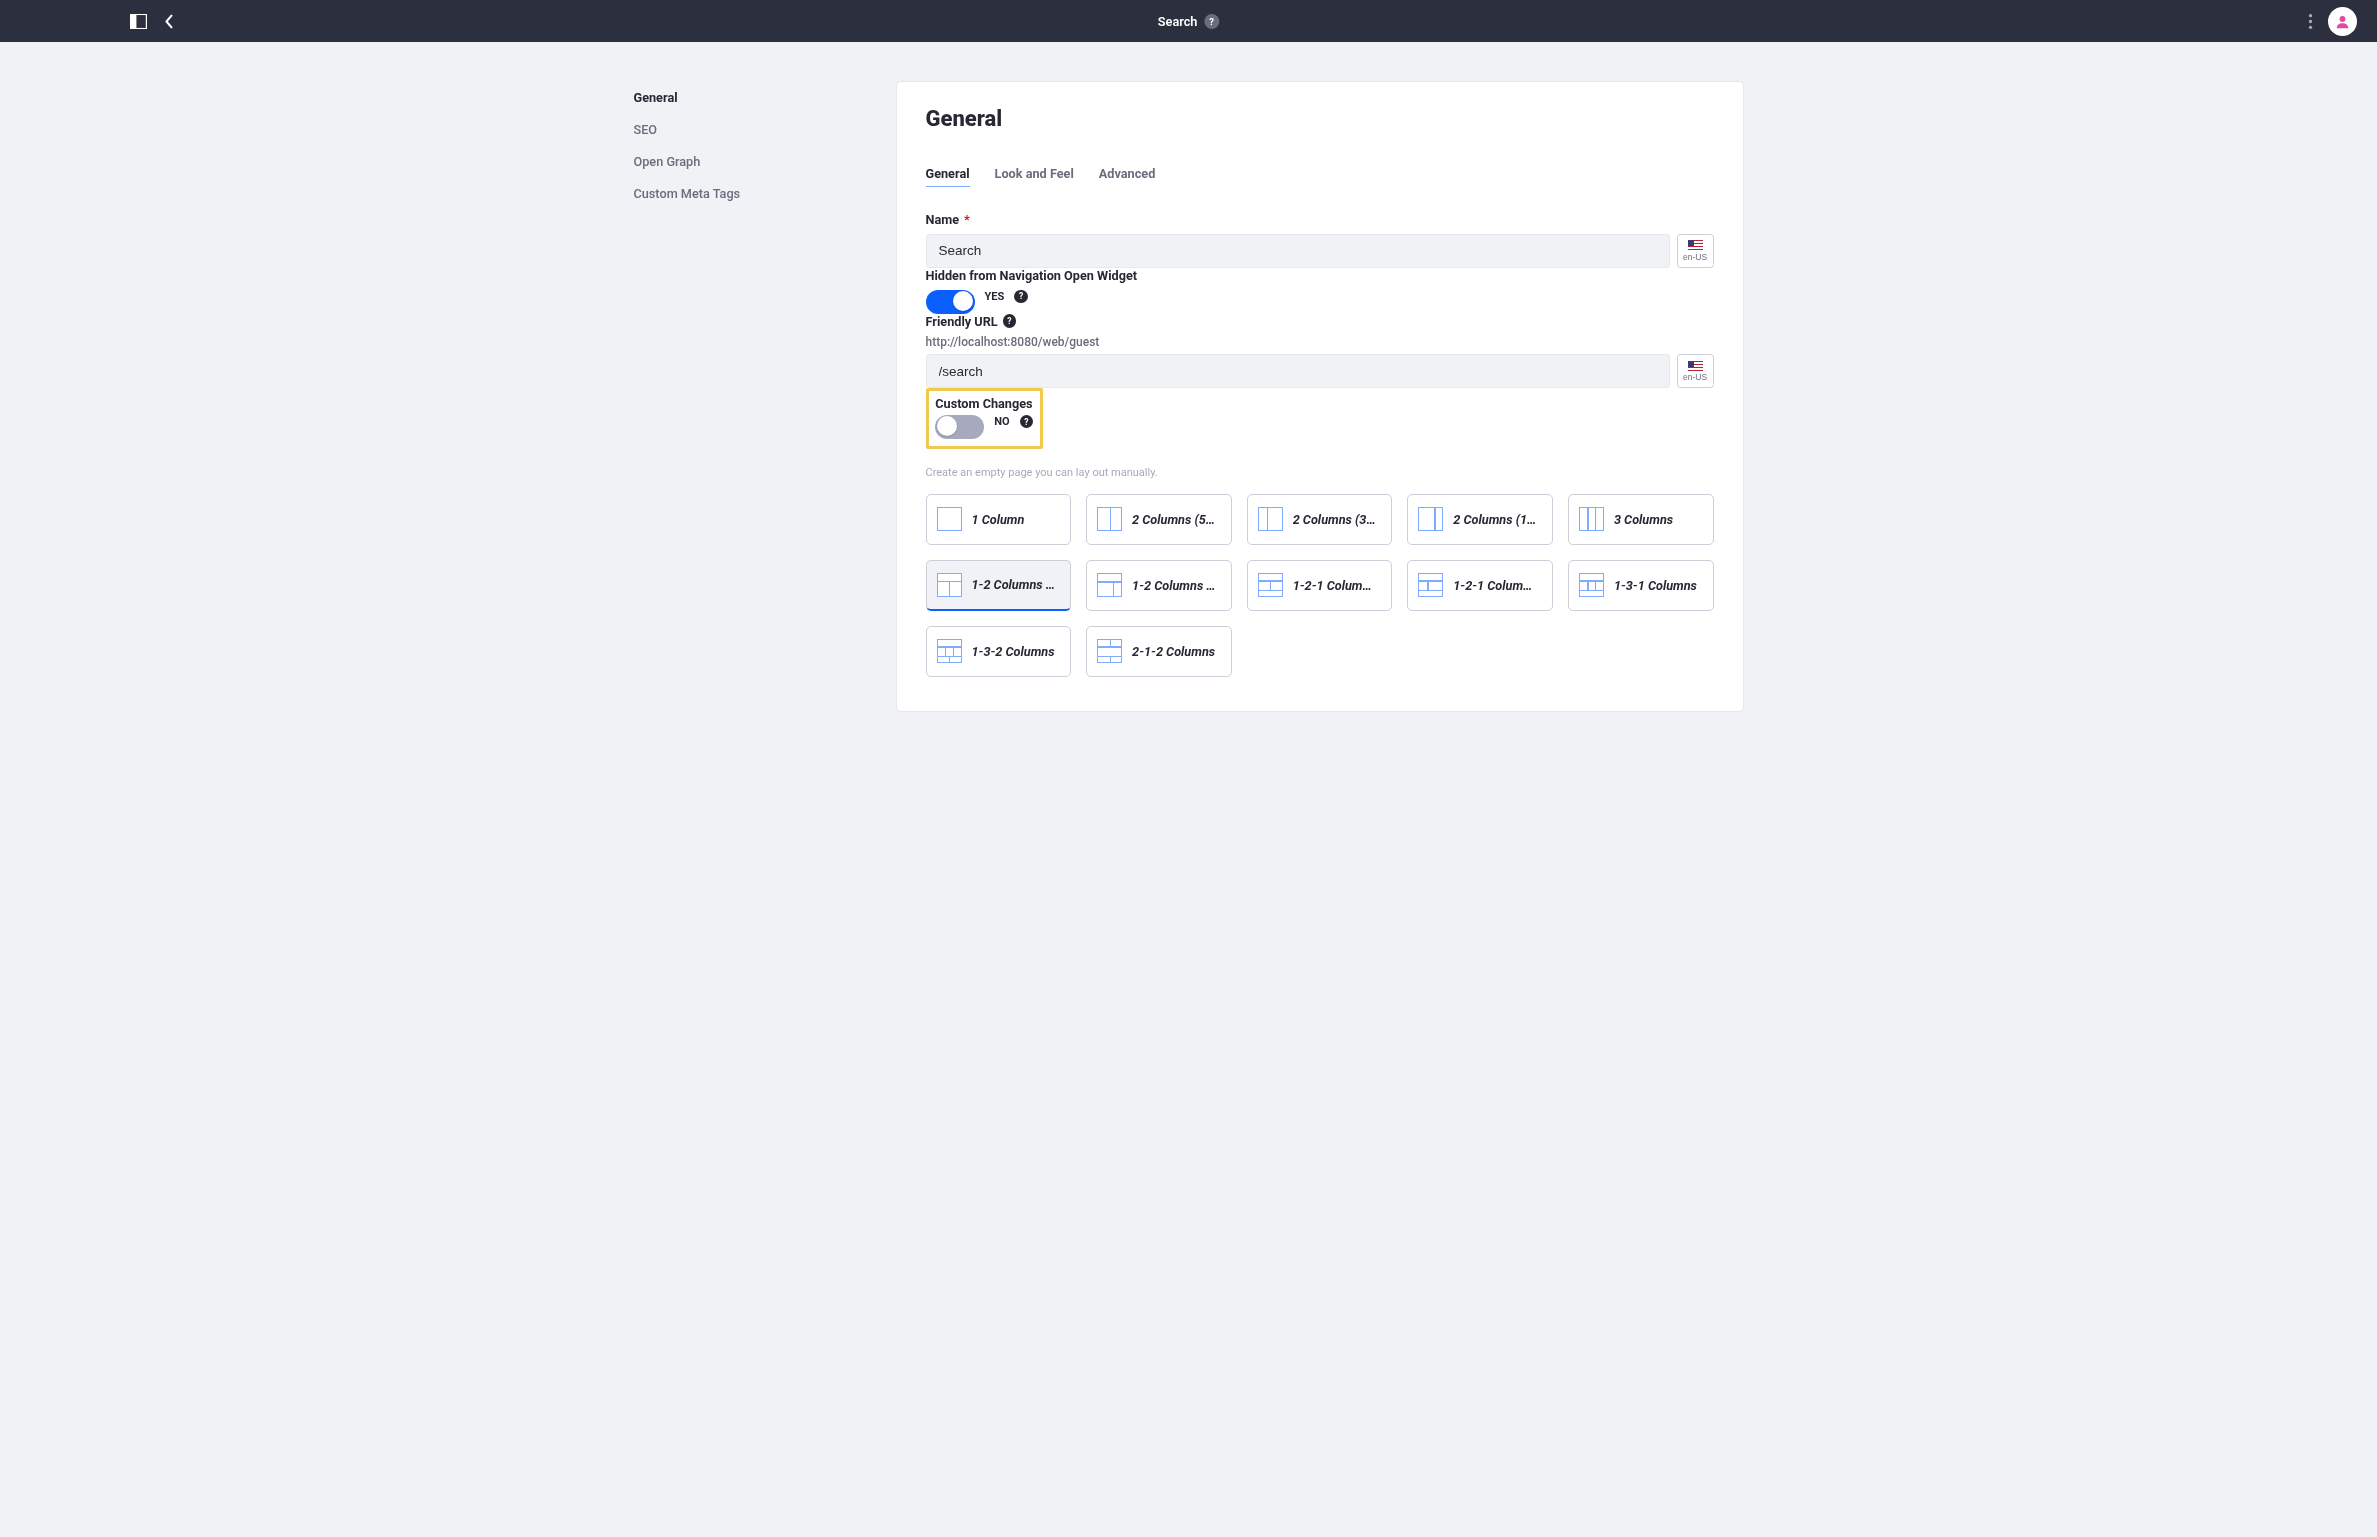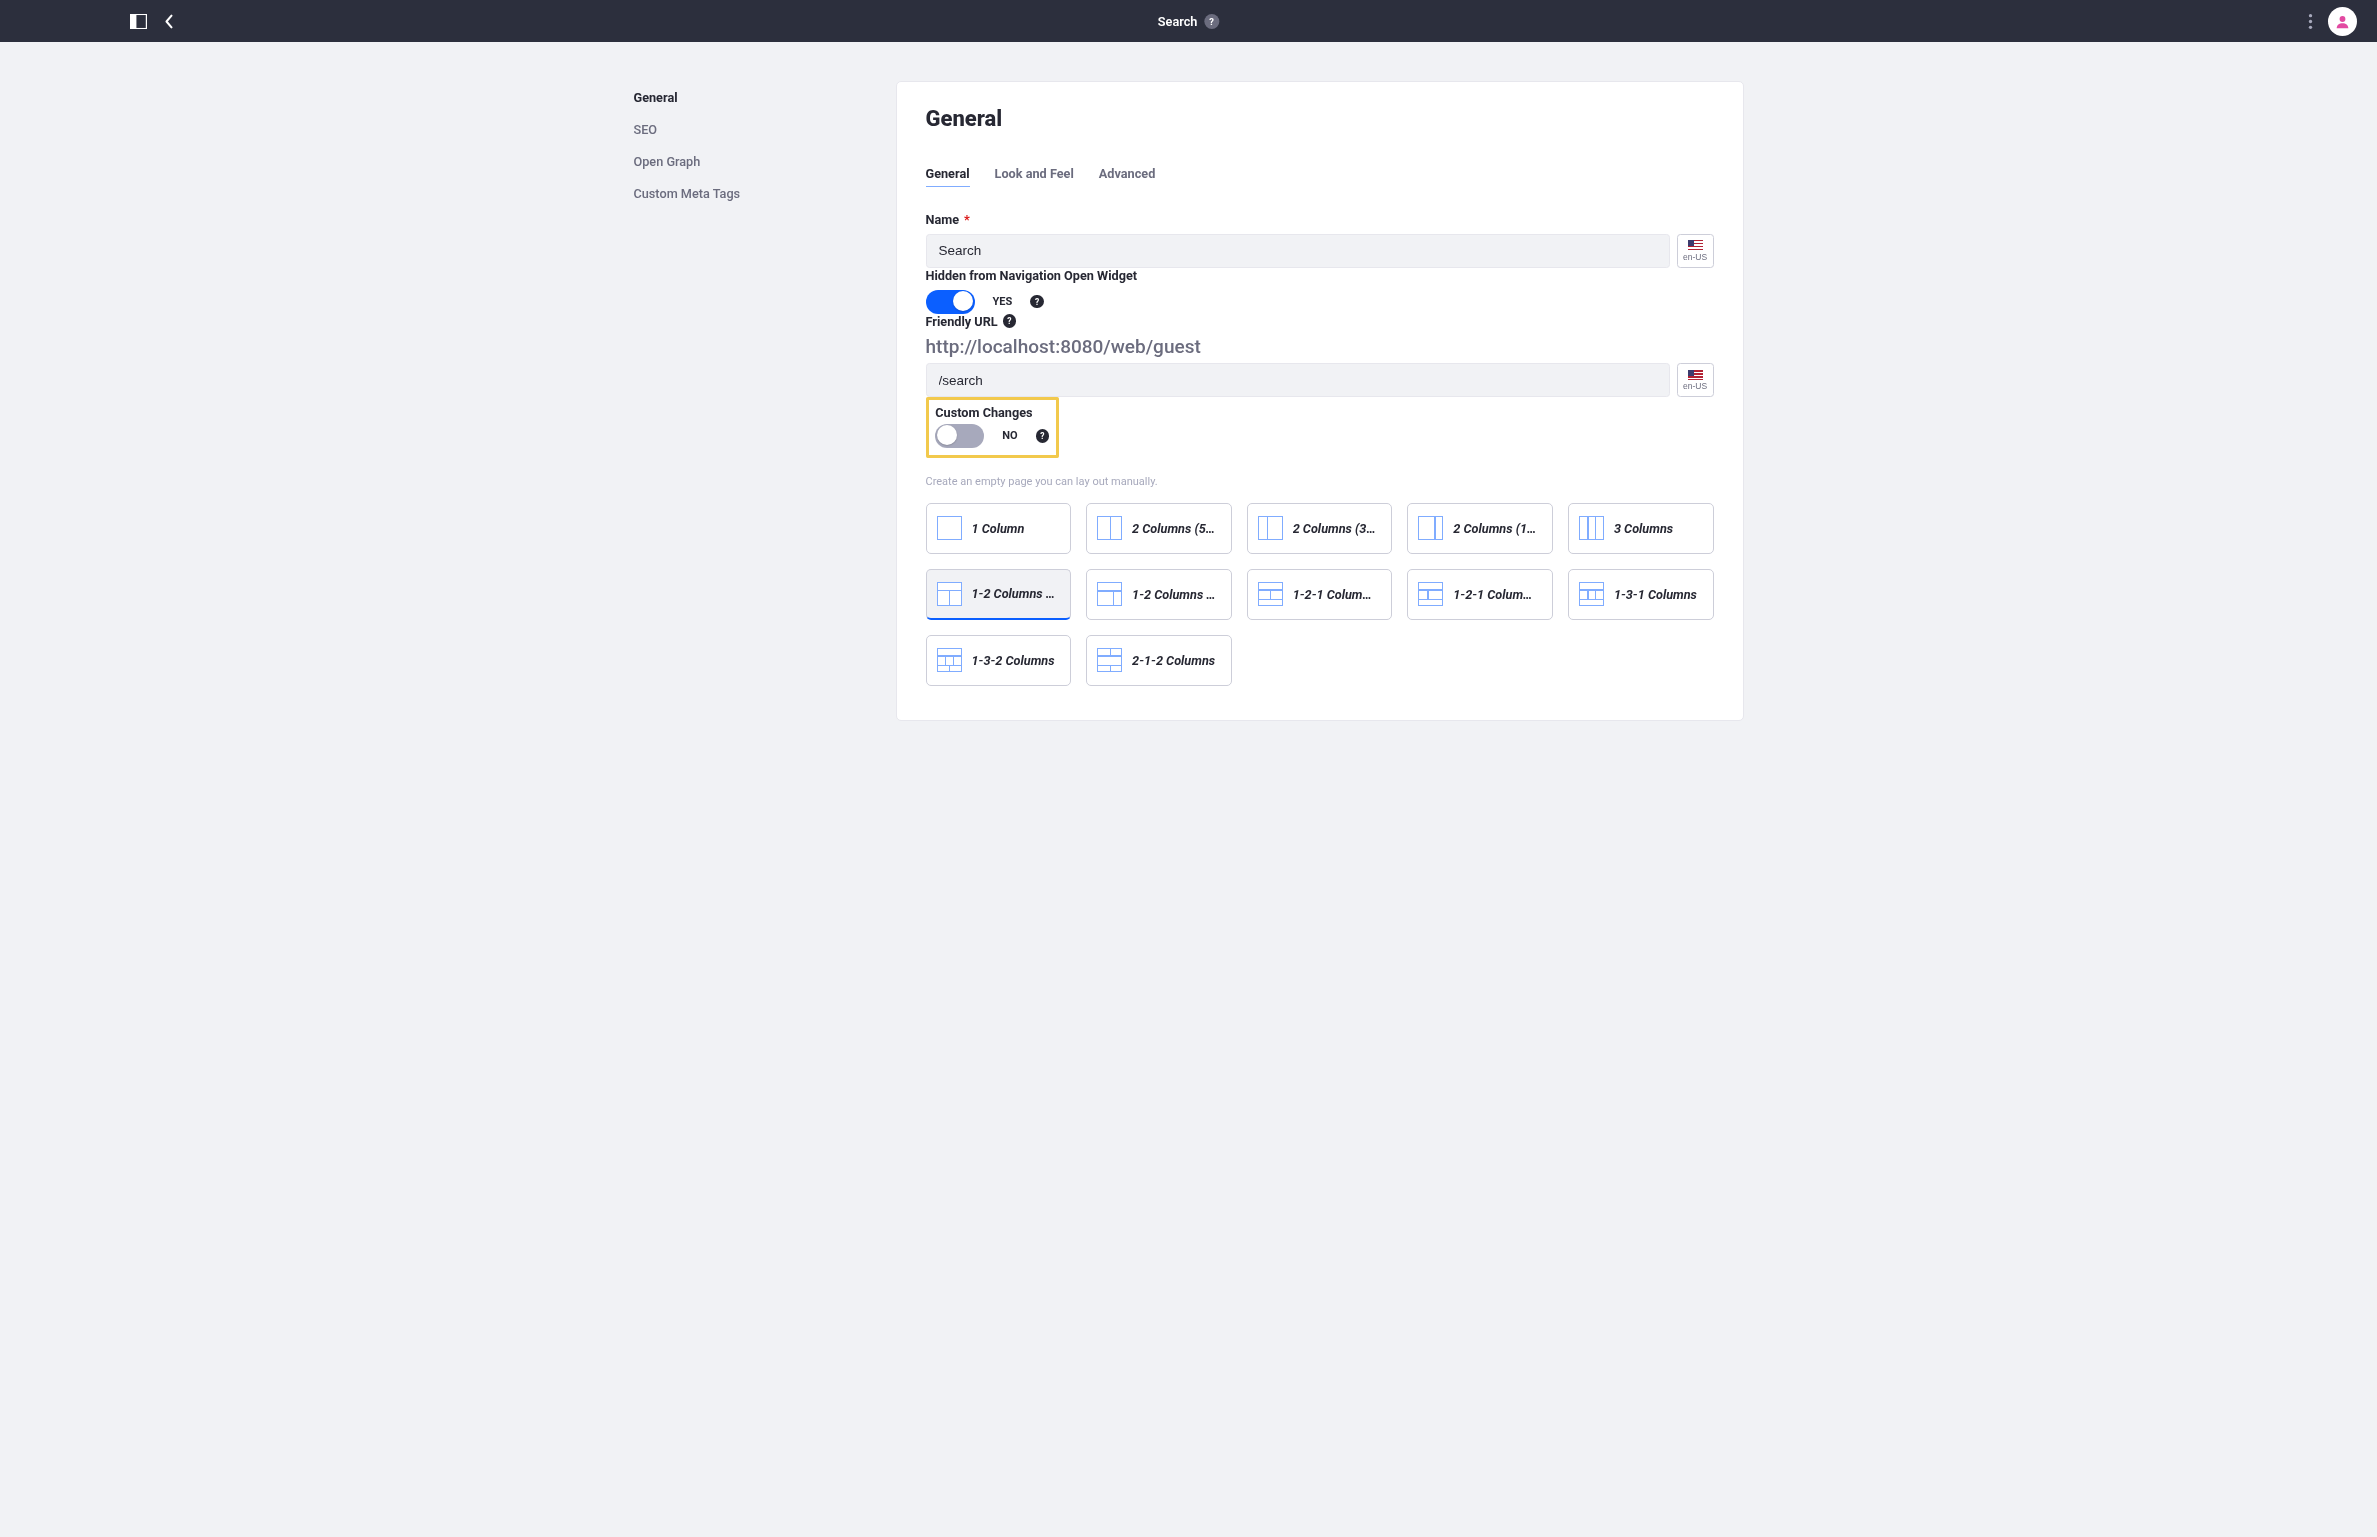--- a/index.html
+++ b/index.html
@@ -151,36 +151,36 @@
     position:relative;
   }
   .flag::before {
     content:"";
     position:absolute;
     top:0;left:0;
     width:6.8px;height:6px;
     background:#3c3b6e;
   }
 
-  .toggle-row { display:flex; align-items:center; gap:18px; }
+  .toggle-row { display:flex; align-items:flex-start; gap:10px; }
   .toggle {
     width:49px; height:24px; border-radius:12px; position:relative; cursor:pointer;
   }
   .toggle .knob {
     width:20px; height:20px; border-radius:50%; background:#fff; position:absolute; top:1.7px;
     box-shadow: 0 0.8px 1.7px rgba(0,0,0,0.2);
   }
   .toggle.on { background:#0b5fff; }
   .toggle.on .knob { right:1.7px; }
   .toggle.off { background:#a7a9bc; }
   .toggle.off .knob { left:1.7px; }
   .toggle-label { font-weight:700; font-size:11px; }
 
   .url-prefix {
-    color:#6b6c7e; font-size:19px; font-weight:500; margin-bottom:5px;
+    color:#6b6c7e; font-size:12px; font-weight:500; margin-bottom:5px;
   }
 
   .highlight-box {
     border: 3.4px solid #f2c94c;
     border-radius: 1.7px;
     padding: 5px 6.8px 6.8px 6.8px;
     display:inline-block;
   }
   .highlight-box .field-label { margin-bottom:3.4px; }
 

